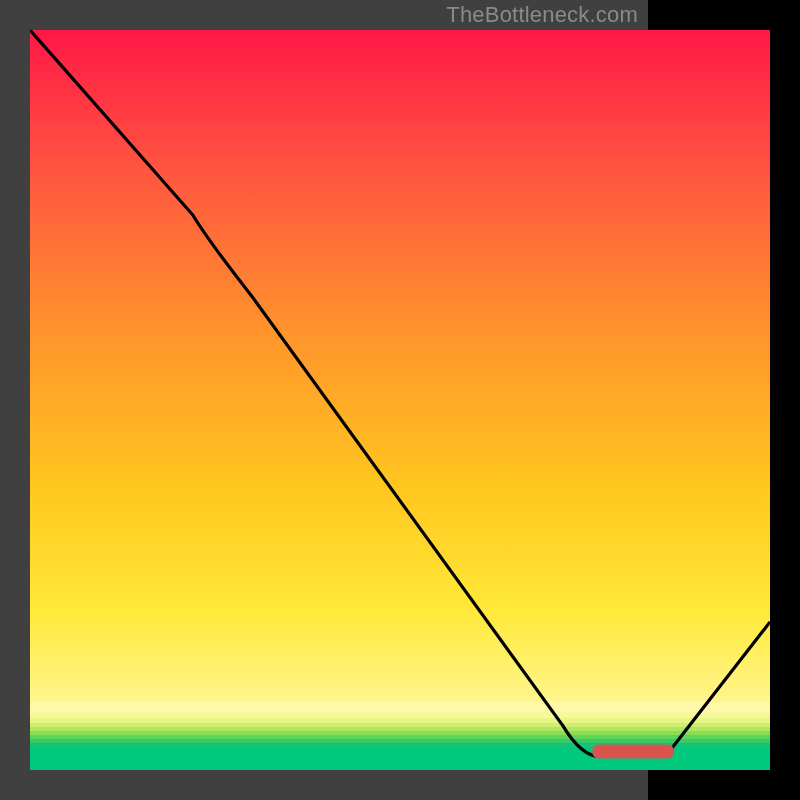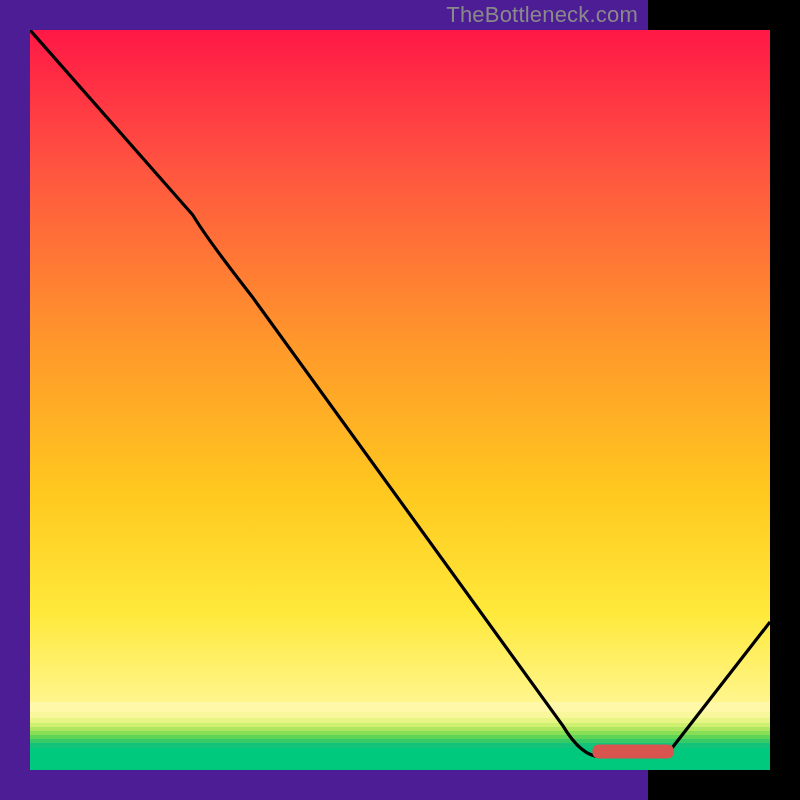--- a/index.html
+++ b/index.html
@@ -8,21 +8,21 @@
     width: 800px;
     height: 800px;
     background: #000;
     overflow: hidden;
     font-family: Arial, Helvetica, sans-serif;
   }
   .outer {
     position: relative;
     width: 648px;
     height: 800px;
-    background: #4c1d95;
+    background: #404040;
   }
   .watermark {
     position: absolute;
     top: 2px;
     right: 10px;
     color: #8a8a8a;
     font-size: 22px;
     font-weight: 400;
     letter-spacing: 0.2px;
   }

